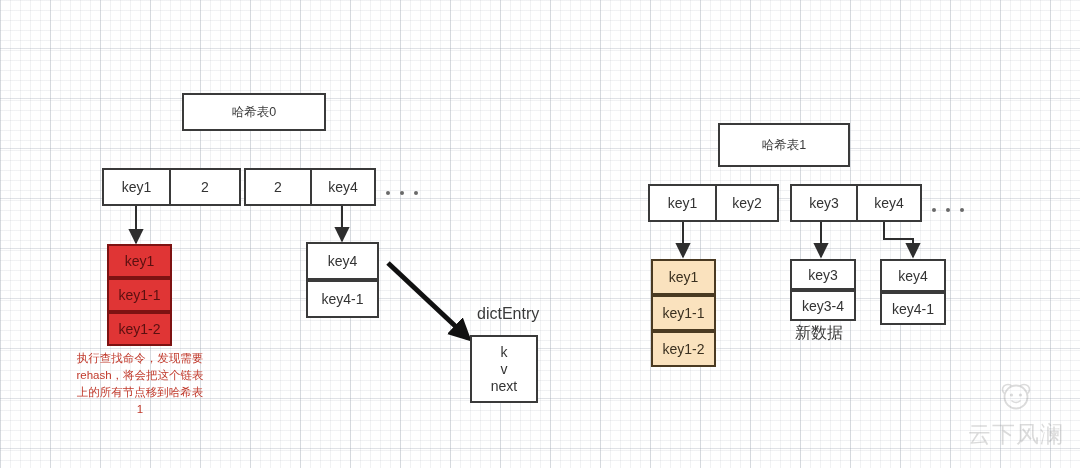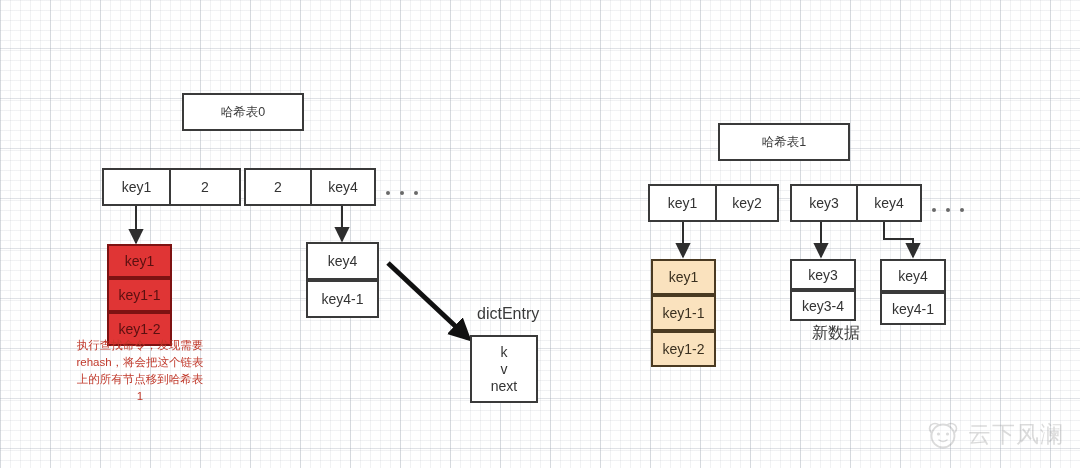--- a/index.html
+++ b/index.html
@@ -107,20 +107,21 @@
 
   
   #watermark {
     position: absolute;
     right: 16px;
     bottom: 18px;
     display: flex;
     align-items: center;
     gap: 8px;
     opacity: 0.30;
+    flex-direction: column;
   }
   #watermark .wm-text {
     font-family: "DejaVu Serif", "Liberation Serif", serif;
     font-size: 23px;
     color: #8a8a8a;
     letter-spacing: 1px;
     white-space: nowrap;
   }
   .multiline { flex-direction: column; gap: 3px; }
 </style>
@@ -145,21 +146,21 @@
 
     <line x1="388" y1="263" x2="468" y2="338" stroke="#111111" stroke-width="5" marker-end="url(#arwbig)"></line>
 
     <line x1="683" y1="221" x2="683" y2="257" stroke="#2e2e2e" stroke-width="2" marker-end="url(#arw)"></line>
 
     <line x1="821" y1="221" x2="821" y2="257" stroke="#2e2e2e" stroke-width="2" marker-end="url(#arw)"></line>
 
     <path d="M884,221 L884,239 L913,239 L913,257" fill="none" stroke="#2e2e2e" stroke-width="2" marker-end="url(#arw)"></path>
   </svg>
 
-  <div class="box title-box" style="left:182px; top:93px; width:122px; height:38px;">
+  <div class="box title-box" style="left:182px; top:93px; width:144px; height:38px;">
     <span>哈希表0</span>
   </div>
 
   <div class="box cell" style="left:102px; top:168px; width:69px; height:38px;">
     <span>key1</span>
   </div>
   <div class="box cell" style="left:169px; top:168px; width:72px; height:38px;">
     <span>2</span>
   </div>
   <div class="box cell" style="left:244px; top:168px; width:68px; height:38px;">
@@ -178,37 +179,37 @@
   <div class="box node-red" style="left:107px; top:244px; width:65px; height:34px;">
     <span>key1</span>
   </div>
   <div class="box node-red" style="left:107px; top:278px; width:65px; height:34px;">
     <span>key1-1</span>
   </div>
   <div class="box node-red" style="left:107px; top:312px; width:65px; height:34px;">
     <span>key1-2</span>
   </div>
 
-  <div class="anno" style="left:74px; top:337px; width:132px;">执行查找命令，发现需要rehash，将会把这个链表上的所有节点移到哈希表1</div>
+  <div class="anno" style="left:74px; top:350px; width:132px;">执行查找命令，发现需要rehash，将会把这个链表上的所有节点移到哈希表1</div>
 
   <div class="box" style="left:306px; top:242px; width:73px; height:38px;">
     <span>key4</span>
   </div>
   <div class="box" style="left:306px; top:280px; width:73px; height:38px;">
     <span>key4-1</span>
   </div>
 
   <div class="label" style="left:477px; top:306px;">dictEntry</div>
   <div class="box multiline" style="left:470px; top:335px; width:68px; height:68px;">
     <span>k</span>
     <span>v</span>
     <span>next</span>
   </div>
 
-  <div class="box title-box" style="left:718px; top:123px; width:132px; height:38px;">
+  <div class="box title-box" style="left:718px; top:123px; width:132px; height:44px;">
     <span>哈希表1</span>
   </div>
 
   <div class="box cell" style="left:648px; top:184px; width:69px; height:38px;">
     <span>key1</span>
   </div>
   <div class="box cell" style="left:715px; top:184px; width:64px; height:38px;justify-content:center;">
     <span>key2</span>
   </div>
   <div class="box cell" style="left:790px; top:184px; width:68px; height:38px;">
@@ -233,21 +234,21 @@
   <div class="box node-orange" style="left:651px; top:331px; width:65px; height:36px;">
     <span>key1-2</span>
   </div>
 
   <div class="box" style="left:790px; top:259px; width:66px; height:31px;">
     <span>key3</span>
   </div>
   <div class="box" style="left:790px; top:290px; width:66px; height:31px;">
     <span>key3-4</span>
   </div>
-  <div class="label" style="left:812px; top:325px;">新数据</div>
+  <div class="label" style="left:795px; top:325px;">新数据</div>
 
   <div class="box" style="left:880px; top:259px; width:66px; height:33px;">
     <span>key4</span>
   </div>
   <div class="box" style="left:880px; top:292px; width:66px; height:33px;">
     <span>key4-1</span>
   </div>
 
   <div id="watermark">
     <svg width="34" height="30" viewBox="0 0 34 30">

